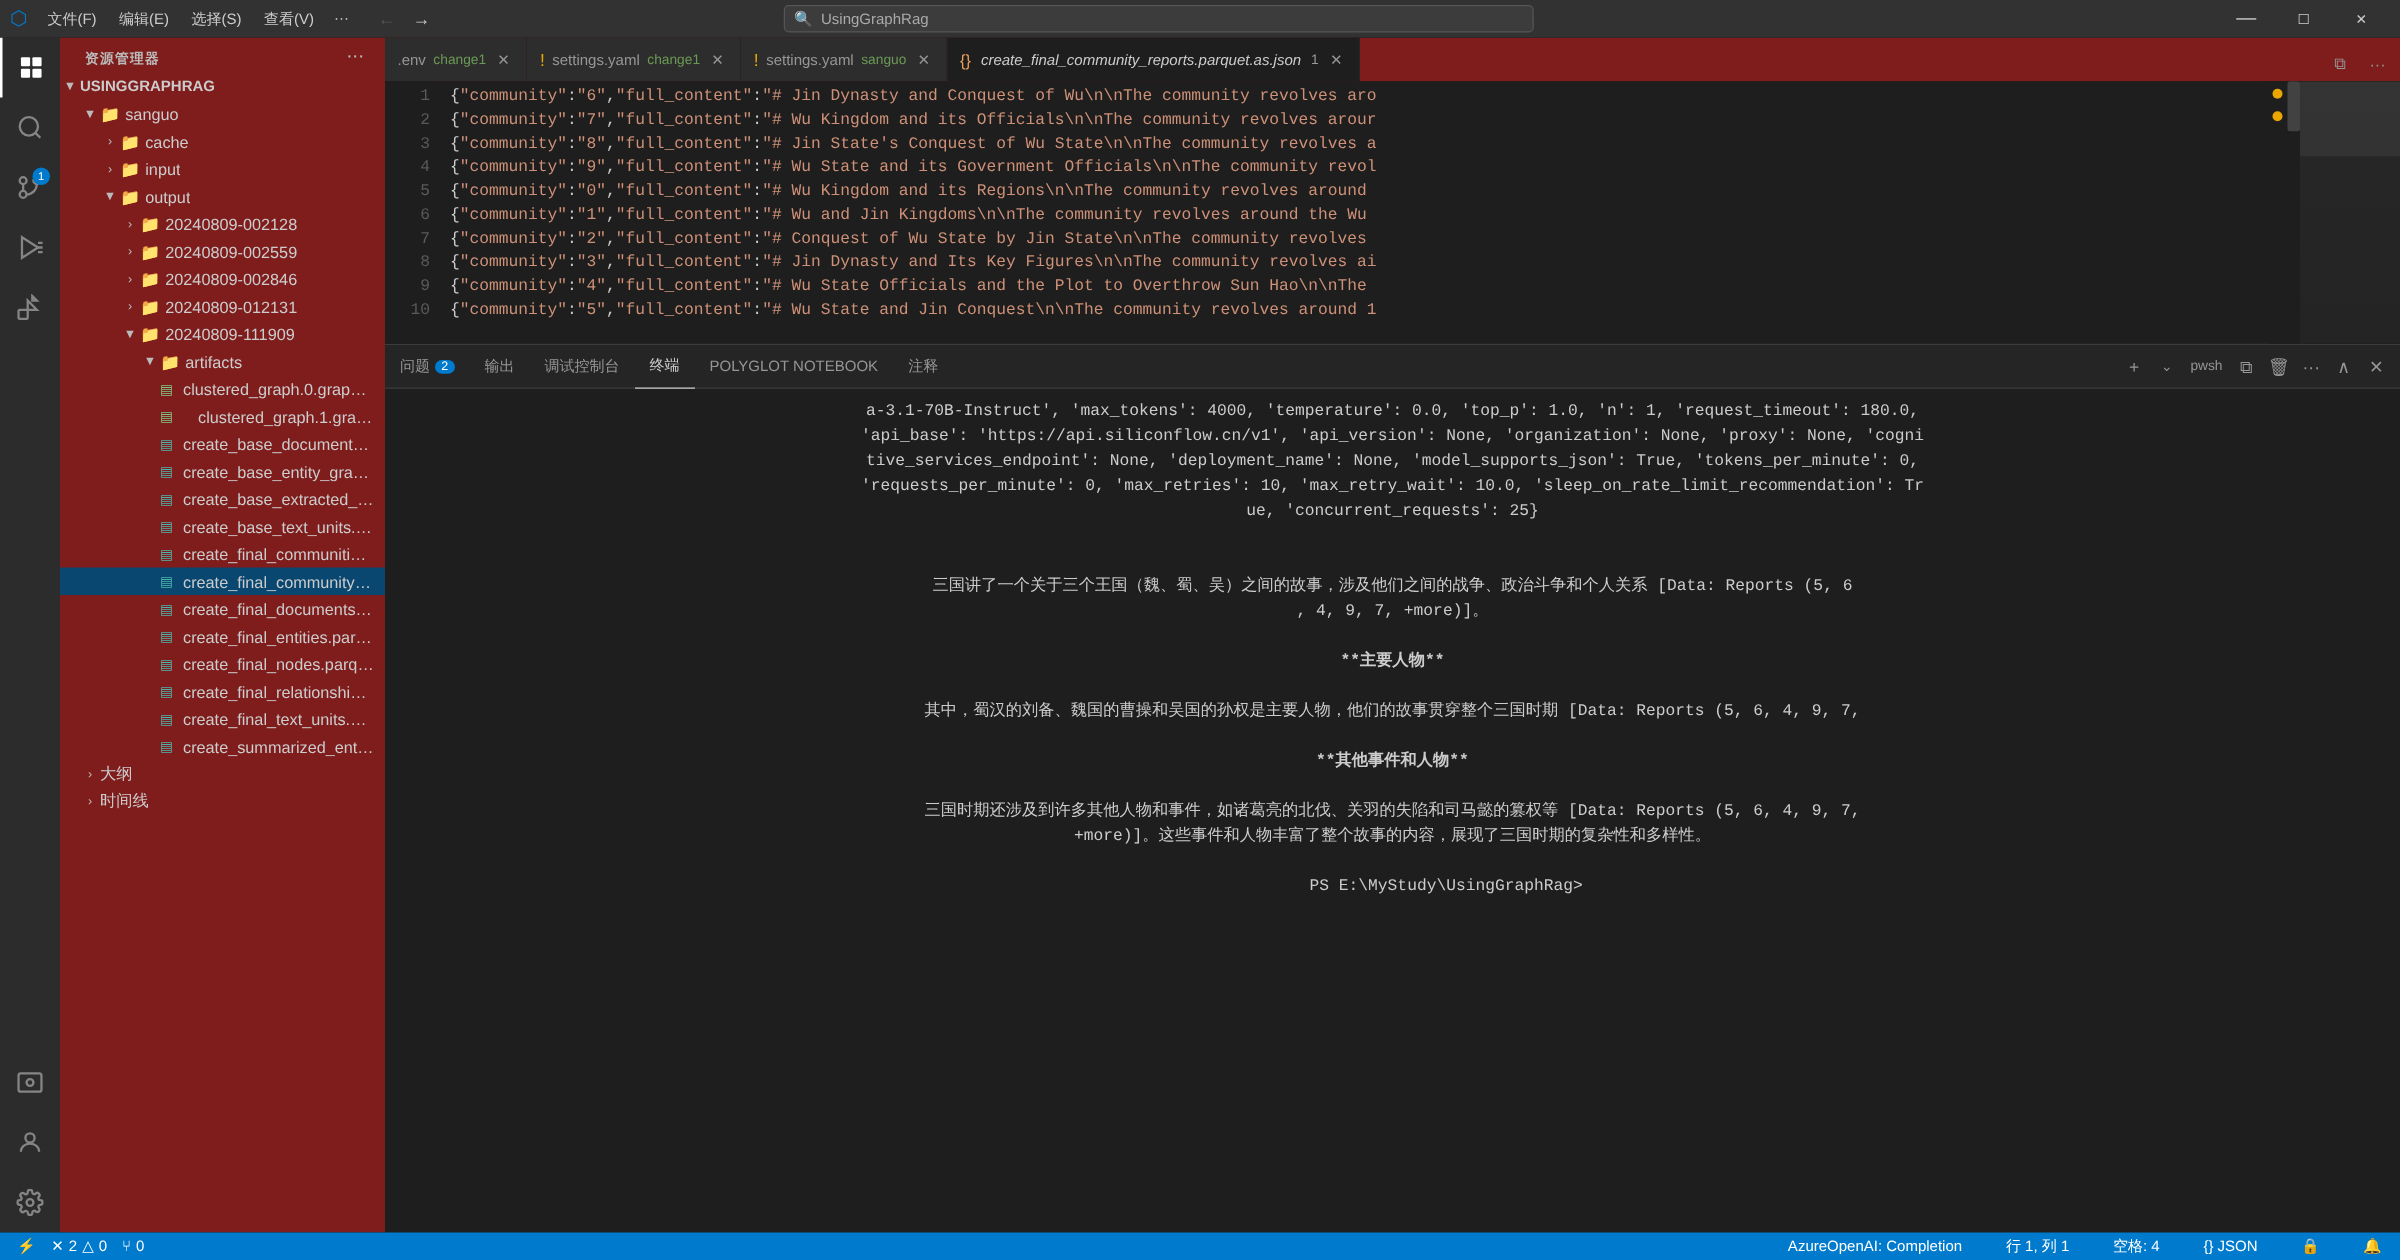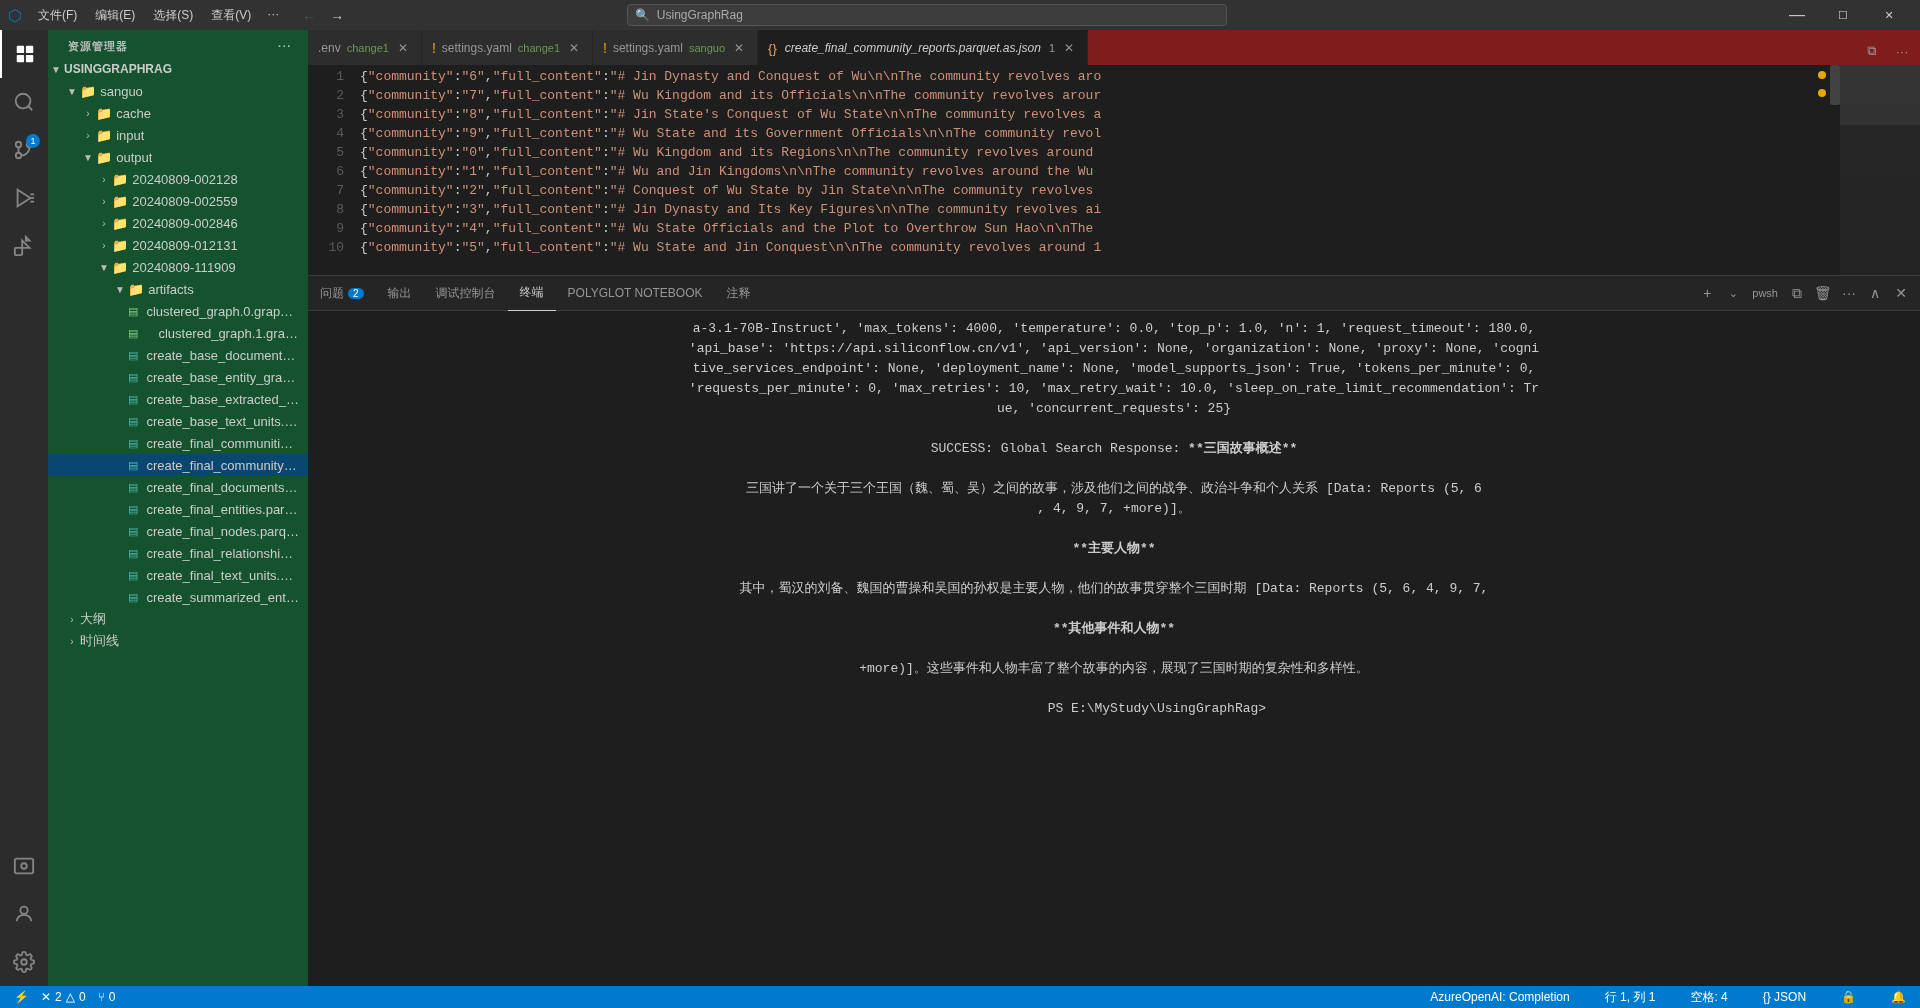--- a/index.html
+++ b/index.html
@@ -127,21 +127,21 @@
       font-size: 9px;
       display: flex;
       align-items: center;
       justify-content: center;
     }
     .activity-spacer { flex: 1; }
 
     
     #sidebar {
       width: 260px;
-      background: #14532d;
+      background: #7f1d1d;
       display: flex;
       flex-direction: column;
       flex-shrink: 0;
       overflow: hidden;
     }
     #sidebar-header {
       padding: 8px 12px 4px 20px;
       font-size: 11px;
       font-weight: bold;
       color: #bbbbbb;
@@ -992,31 +992,31 @@
           </div>
         </div>
 
         <div id="terminal-area">
           <div class="term-line">a-3.1-70B-Instruct', 'max_tokens': 4000, 'temperature': 0.0, 'top_p': 1.0, 'n': 1, 'request_timeout': 180.0,</div>
           <div class="term-line">'api_base': 'https://api.siliconflow.cn/v1', 'api_version': None, 'organization': None, 'proxy': None, 'cogni</div>
           <div class="term-line">tive_services_endpoint': None, 'deployment_name': None, 'model_supports_json': True, 'tokens_per_minute': 0,</div>
           <div class="term-line">'requests_per_minute': 0, 'max_retries': 10, 'max_retry_wait': 10.0, 'sleep_on_rate_limit_recommendation': Tr</div>
           <div class="term-line">ue, 'concurrent_requests': 25}</div>
           <div class="term-line">&nbsp;</div>
-          <div class="term-line">SUCCESS: Global Search Response: <strong>**三国故事概述**</strong></div>
           <div class="term-line">&nbsp;</div>
           <div class="term-line">三国讲了一个关于三个王国（魏、蜀、吴）之间的故事，涉及他们之间的战争、政治斗争和个人关系 [Data: Reports (5, 6</div>
           <div class="term-line">, 4, 9, 7, +more)]。</div>
           <div class="term-line">&nbsp;</div>
           <div class="term-line"><strong>**主要人物**</strong></div>
           <div class="term-line">&nbsp;</div>
           <div class="term-line">其中，蜀汉的刘备、魏国的曹操和吴国的孙权是主要人物，他们的故事贯穿整个三国时期 [Data: Reports (5, 6, 4, 9, 7,</div>
           <div class="term-line">&nbsp;</div>
           <div class="term-line"><strong>**其他事件和人物**</strong></div>
           <div class="term-line">&nbsp;</div>
+          <div class="term-line">三国时期还涉及到许多其他人物和事件，如诸葛亮的北伐、关羽的失陷和司马懿的篡权等 [Data: Reports (5, 6, 4, 9, 7,</div>
           <div class="term-line">+more)]。这些事件和人物丰富了整个故事的内容，展现了三国时期的复杂性和多样性。</div>
           <div class="term-line">
             <span class="term-prompt">PS E:\MyStudy\UsingGraphRag&gt; </span>
             
           </div>
         </div>
       </div>
 
     </div>
   </div>

